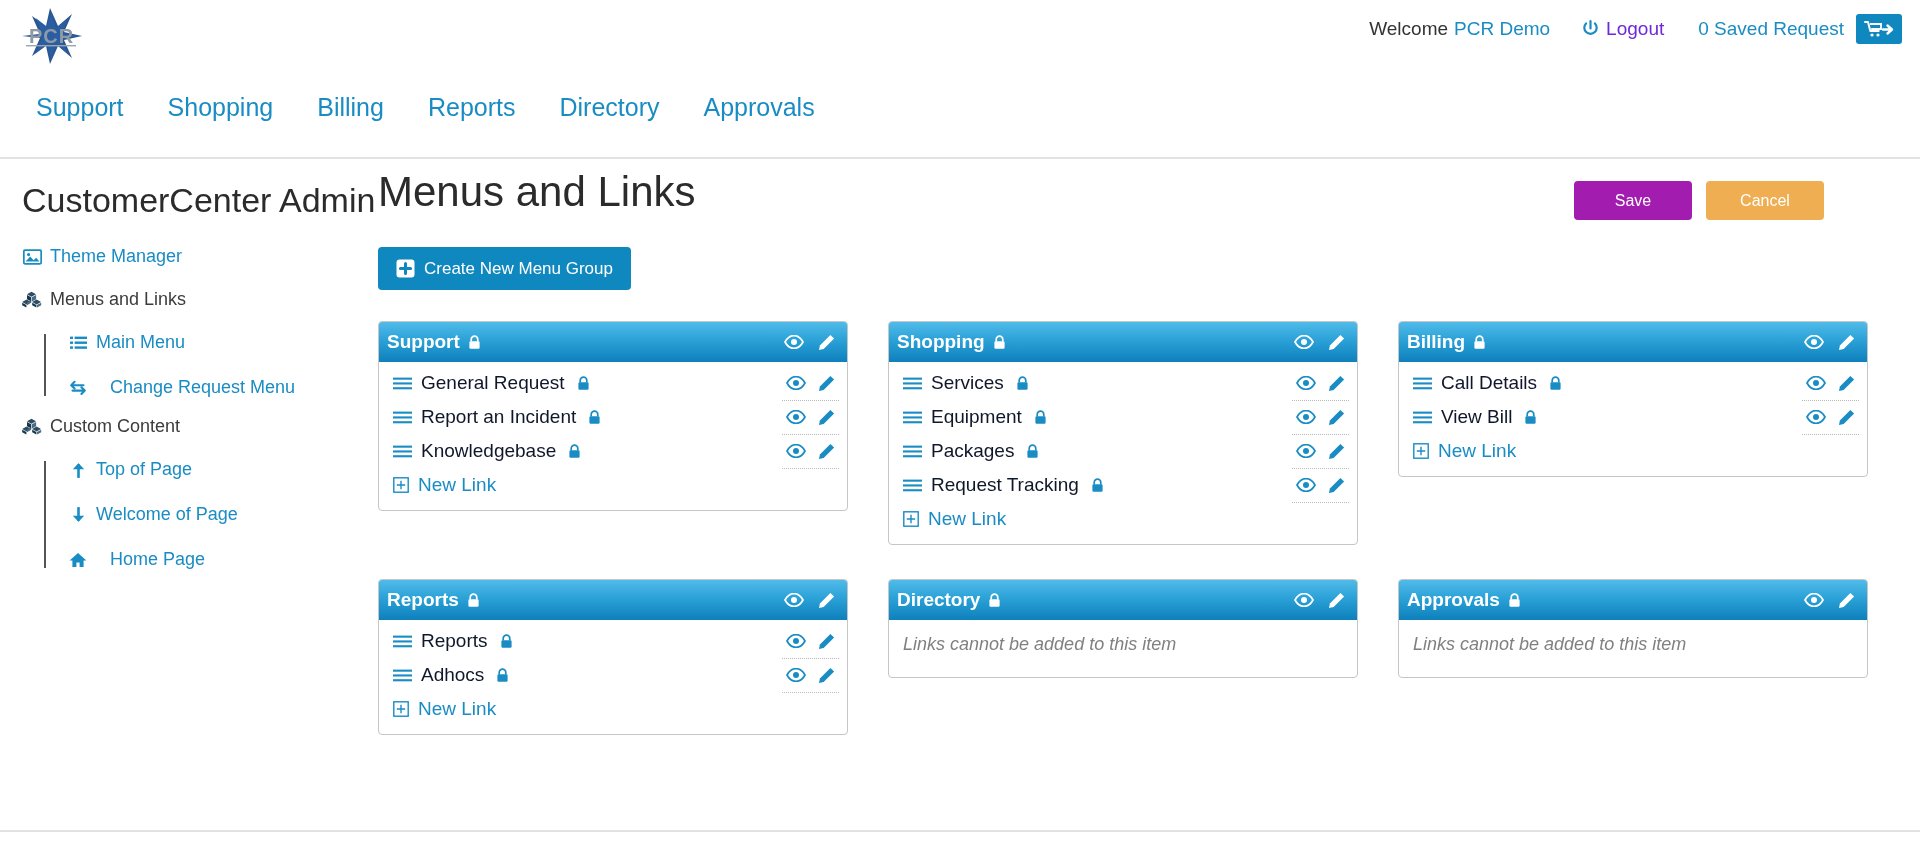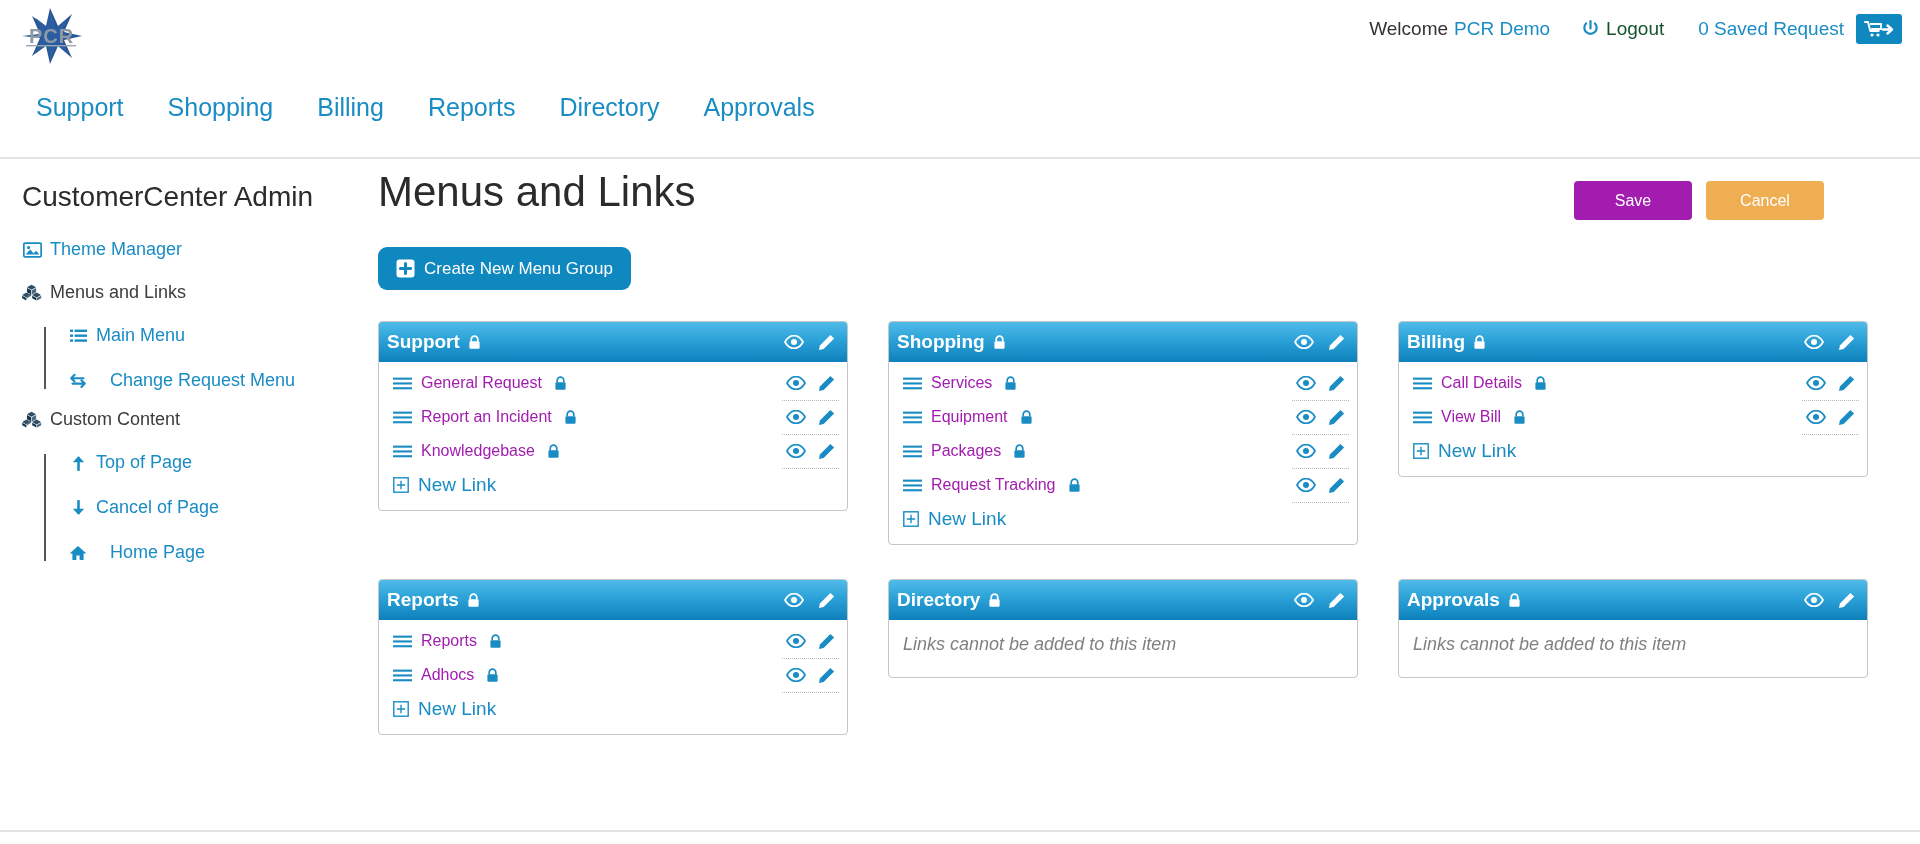--- a/index.html
+++ b/index.html
@@ -42,21 +42,21 @@
     white-space: nowrap;
   }
   .welcome-user {
     color: #1a8cc4;
     font-size: 19px;
     margin-left: 6px;
     cursor: pointer;
   }
   .logout-link {
     margin-left: 32px;
-    color: #14532d;
+    color: #6d28d9;
     font-size: 19px;
     display: flex;
     align-items: center;
     gap: 7px;
     text-decoration: none;
     white-space: nowrap;
     cursor: pointer;
   }
   .saved-request {
     margin-left: 34px;
@@ -111,21 +111,21 @@
   }
 
   
   .sidebar {
     position: absolute;
     left: 0; top: 0;
     width: 372px;
     padding: 22px 0 0 22px;
   }
   .sidebar-title {
-    font-size: 28px;
+    font-size: 34px;
     color: #2b2b2b;
     font-weight: 400;
     margin: 0 0 26px 0;
     white-space: nowrap;
   }
   .side-item {
     display: flex;
     align-items: center;
     gap: 8px;
     margin-bottom: 22px;
@@ -187,21 +187,21 @@
     line-height: 39px;
     text-align: center;
   }
   .btn-save { background: #a21caf; }
   .btn-cancel { background: #efae52; }
 
   .btn-create {
     margin-top: 32px;
     background: #0f87bf;
     border: none;
-    border-radius: 9px;
+    border-radius: 4px;
     color: #ffffff;
     font-size: 17px;
     font-family: "Liberation Sans", sans-serif;
     height: 43px;
     padding: 0 18px;
     display: inline-flex;
     align-items: center;
     gap: 9px;
     cursor: pointer;
   }
@@ -252,22 +252,22 @@
     padding: 0 12px 0 14px;
   }
   .link-row .handle {
     width: 22px;
     display: inline-flex;
     align-items: center;
     flex: none;
     cursor: grab;
   }
   .link-row .link-label {
-    font-size: 16px;
-    color: #a21caf;
+    font-size: 19px;
+    color: #0f172a;
     margin-left: 6px;
     white-space: nowrap;
   }
   .link-row .lock { margin-left: 12px; display: inline-flex; align-items: center; }
   .row-actions {
     margin-left: auto;
     display: flex;
     align-items: center;
     gap: 12px;
     position: relative;
@@ -448,21 +448,21 @@
         </span>
         <span class="label">Top of Page</span>
       </div>
       <div class="side-item">
         <span class="side-icon">
           <svg width="15" height="16" viewBox="0 0 15 16">
             <path d="M7.5 1 L7.5 13" stroke="#1a8cc4" stroke-width="2.6" stroke-linecap="round"></path>
             <path d="M1.8 8.8 L7.5 14.8 L13.2 8.8 Z" fill="#1a8cc4"></path>
           </svg>
         </span>
-        <span class="label">Cancel of Page</span>
+        <span class="label">Welcome of Page</span>
       </div>
       <div class="side-item">
         <span class="side-icon">
           <svg width="18" height="16" viewBox="0 0 18 16">
             <path d="M9 1 L17.4 8.4 L14.6 8.4 L14.6 15 L10.6 15 L10.6 10.4 L7.4 10.4 L7.4 15 L3.4 15 L3.4 8.4 L0.6 8.4 Z" fill="#1a8cc4"></path>
           </svg>
         </span>
         <span class="label">Home Page</span>
       </div>
     </div>

